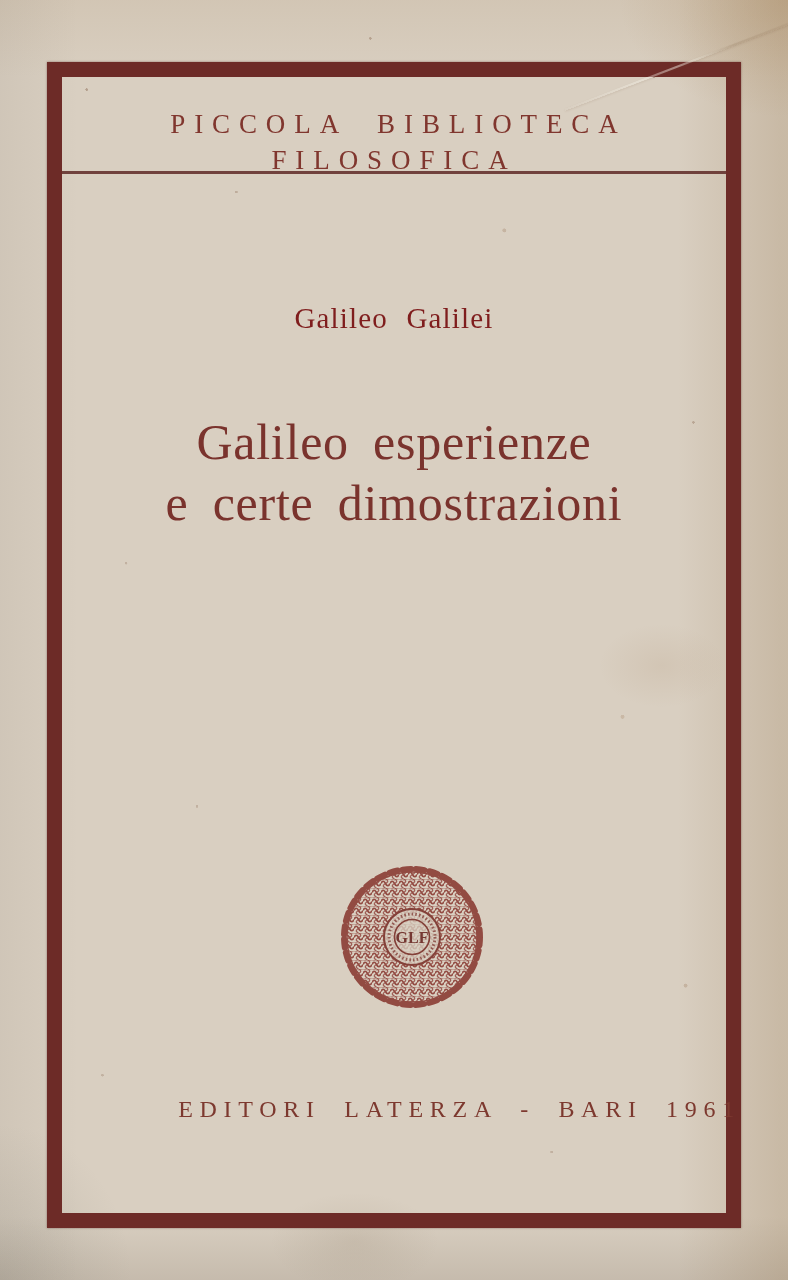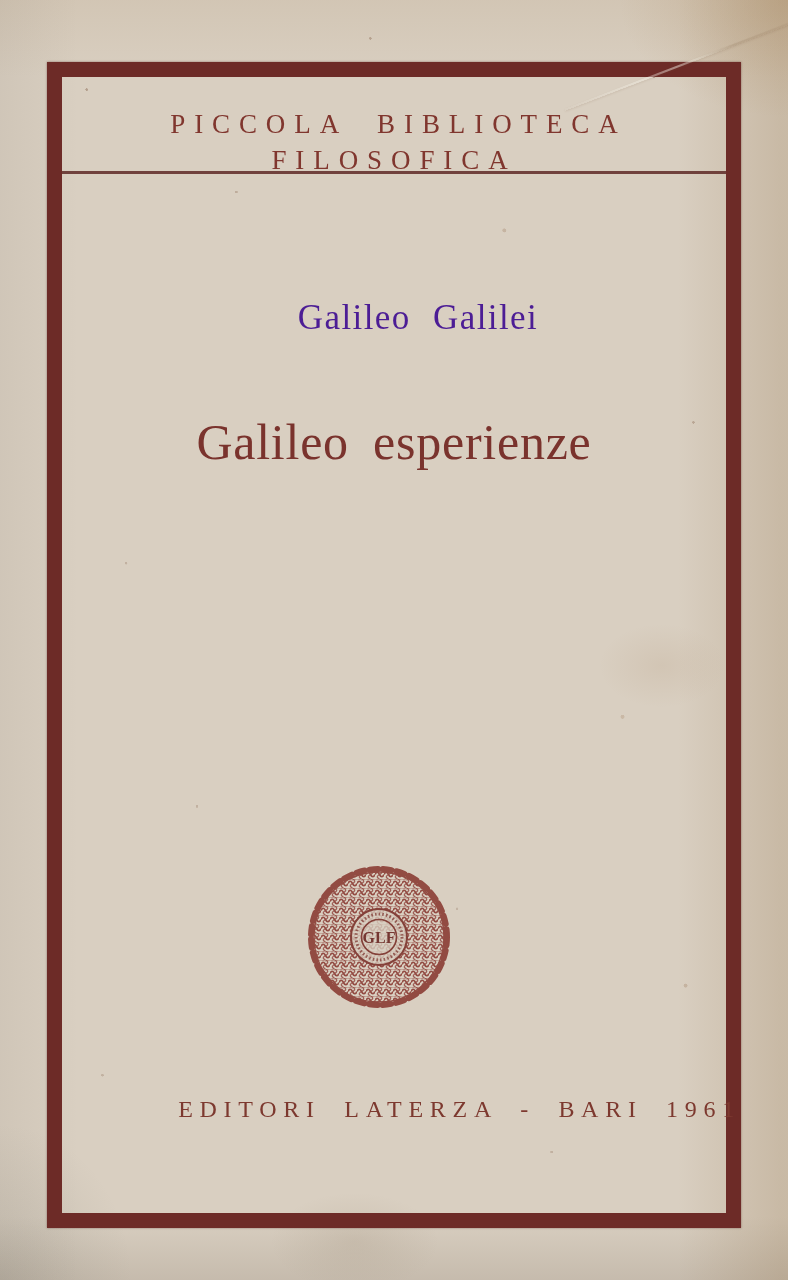--- a/index.html
+++ b/index.html
@@ -52,54 +52,54 @@
     position:absolute;left:62px;top:171px;width:664px;height:3px;
     background:#5e2926;opacity:.85;
   }
   .txt{position:absolute;left:47px;width:694px;text-align:center;color:#7e362f;}
   .series-title{
     top:106px;font-size:27px;line-height:36px;
     letter-spacing:.33em;word-spacing:.55em;
     color:#80362e;text-indent:.33em;
   }
   .author{
-    top:298px;font-size:35px;line-height:40px;
+    top:298px;font-size:29px;line-height:40px;
     letter-spacing:.04em;word-spacing:.35em;
-    color:#4c1d95;
-    margin-left:24px;
+    color:#7f1d1d;
   }
   .book-title{
     top:412px;font-size:50px;line-height:61px;
     letter-spacing:.015em;word-spacing:.22em;
     color:#7a332d;
   }
   .imprint{
     top:1094px;font-size:24px;line-height:30px;
     letter-spacing:.28em;word-spacing:.45em;
     color:#7d392f;text-indent:.28em;text-align:right;
   }
-  .seal{position:absolute;left:303px;top:861px;width:152px;height:152px;opacity:.92;}
+  .seal{position:absolute;left:336px;top:861px;width:152px;height:152px;opacity:.92;}
 </style>
 </head>
 <body>
 
 <div class="cover">
 
   <div class="paper-texture"></div>
 
   <div class="frame"></div>
 
   <div class="txt series-title">PICCOLA BIBLIOTECA FILOSOFICA</div>
 
   <div class="header-rule"></div>
 
   <div class="txt author">Galileo Galilei</div>
 
   <div class="txt book-title">
     <div>Galileo esperienze</div>
+    <div>e certe dimostrazioni</div>
   </div>
 
   <div class="seal">
     <svg width="152" height="152" viewBox="0 0 152 152" aria-hidden="true">
       <defs>
         <pattern id="knot" width="9" height="9" patternUnits="userSpaceOnUse">
           <path d="M0 4.5 Q2.2 0 4.5 4.5 T9 4.5" fill="none" stroke="#8d4038" stroke-width="1.7"></path>
           <path d="M4.5 0 Q9 2.2 4.5 4.5 T4.5 9" fill="none" stroke="#8d4038" stroke-width="1.3" opacity="0.85"></path>
           <path d="M0 0 Q4.5 2 9 0" fill="none" stroke="#8d4038" stroke-width="0.9" opacity="0.6"></path>
         </pattern>

